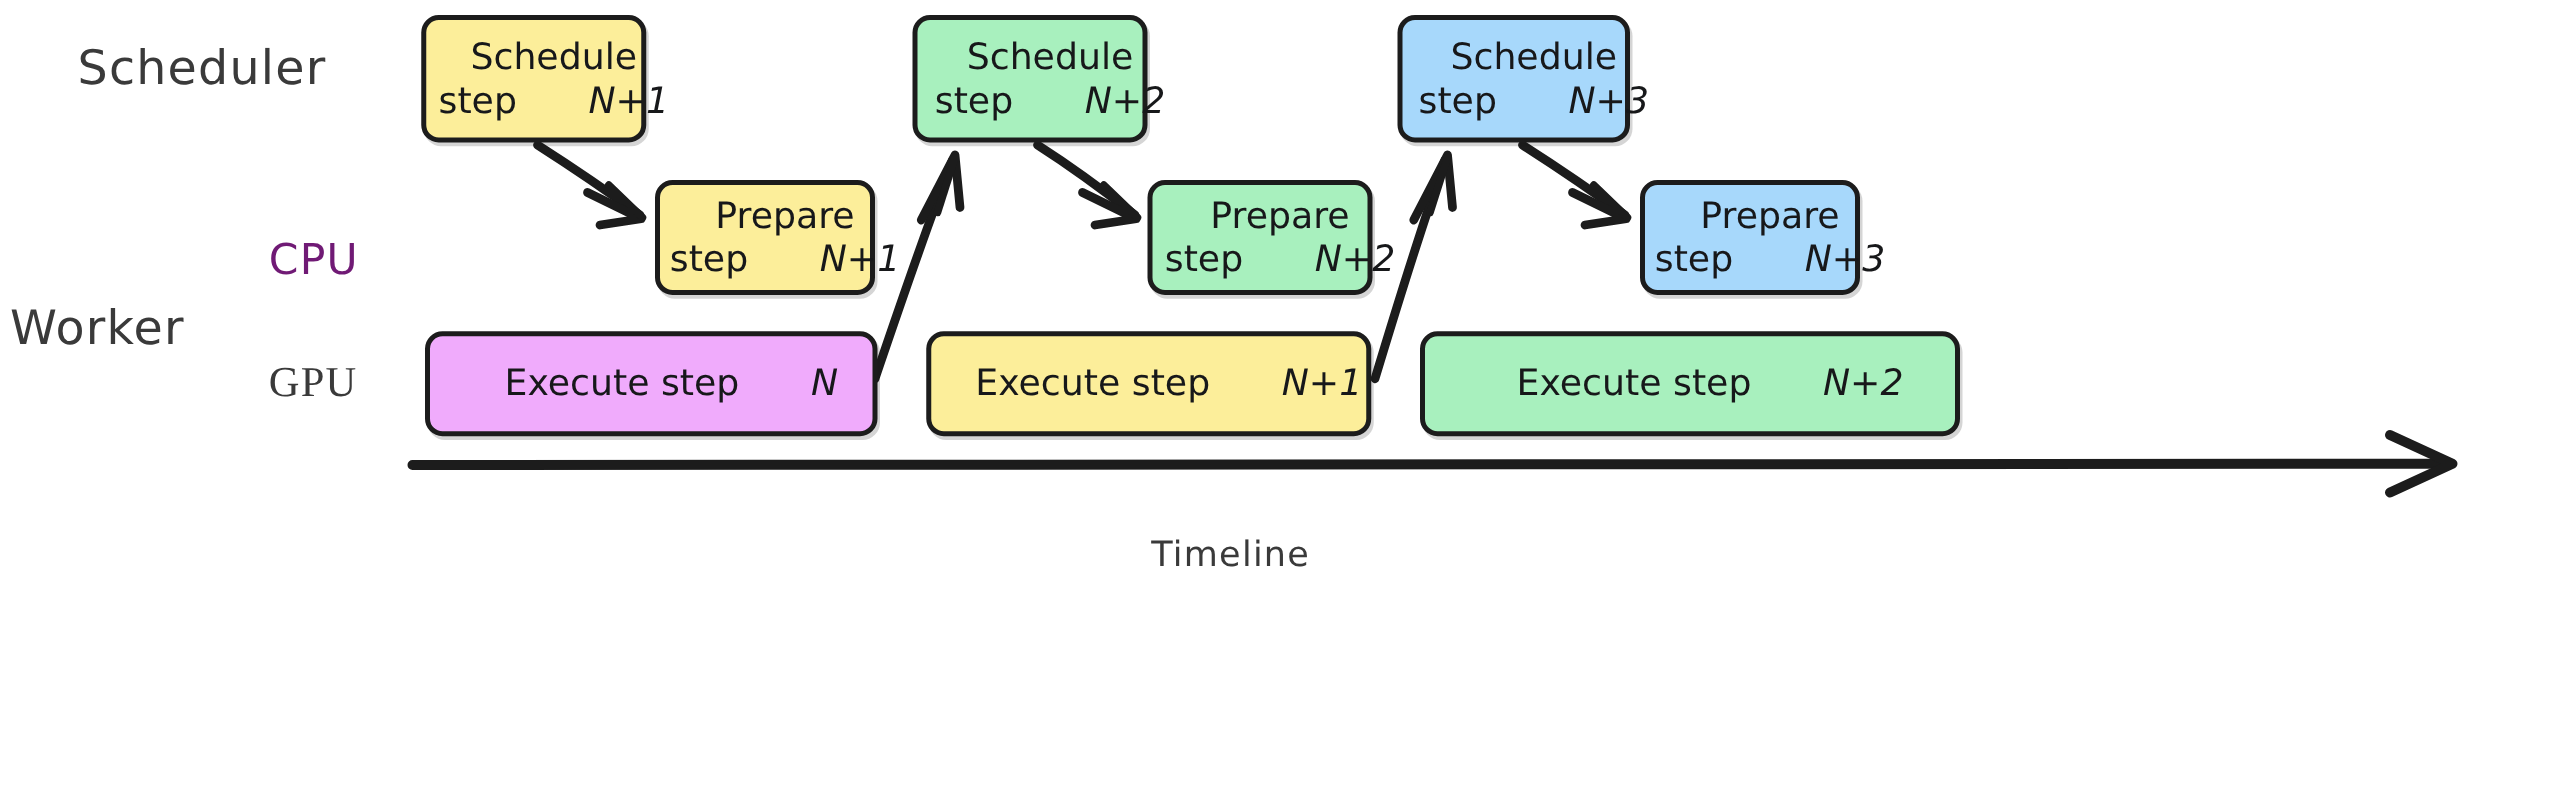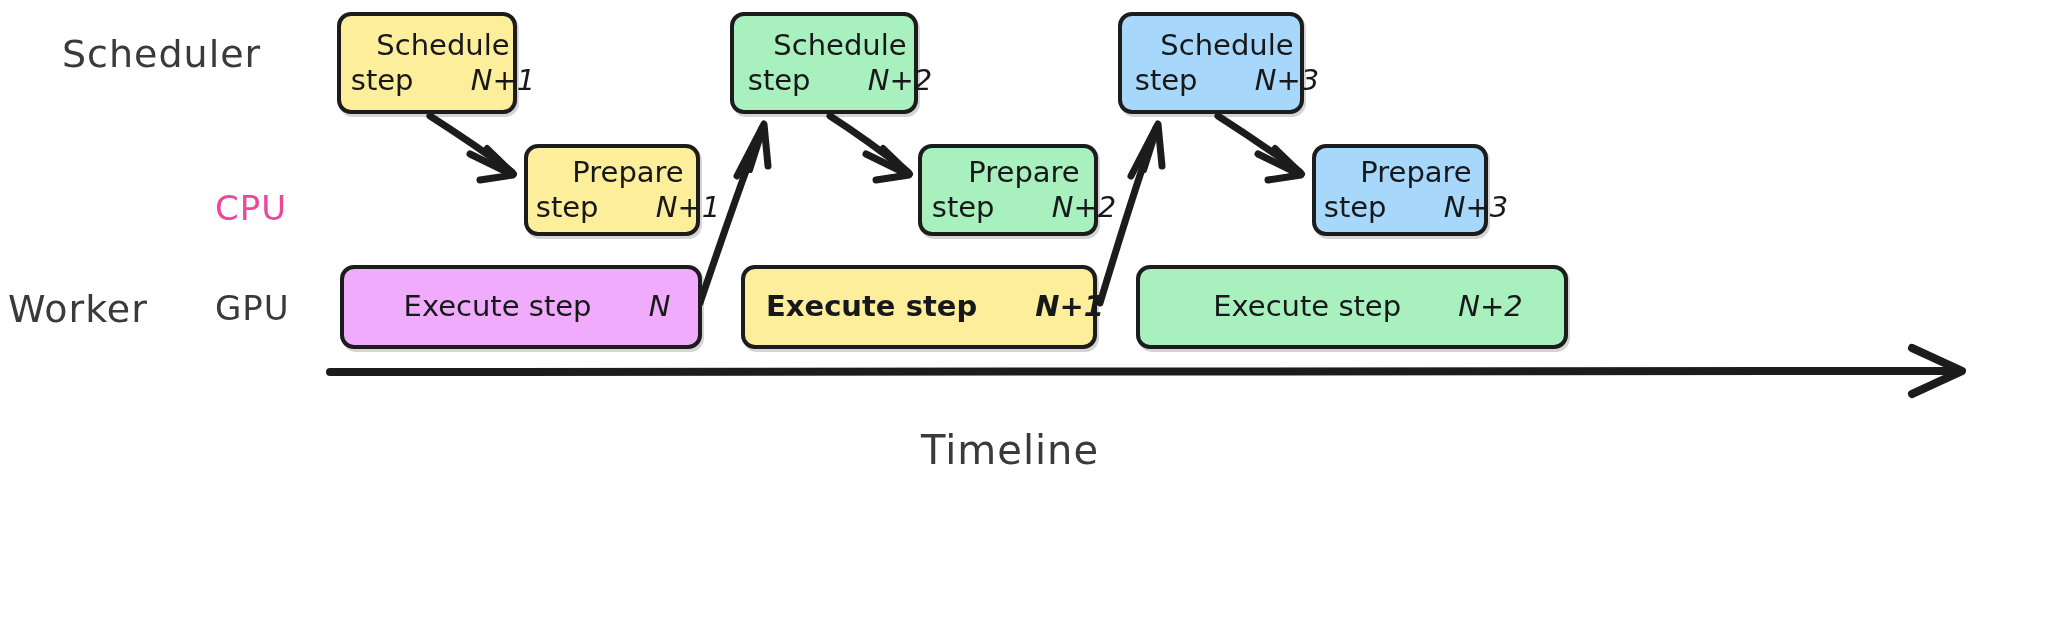--- a/index.html
+++ b/index.html
@@ -18,22 +18,22 @@
     font-family:"DejaVu Sans", sans-serif;
     font-weight:400;
     letter-spacing:1px;
     white-space:nowrap;
     user-select:none;
     text-align:right;
   }
   .lbl-scheduler{ left:62px; top:32px; font-size:38px; }
   .lbl-worker   { left:8px;  top:240px; font-size:38px; }
   .lbl-cpu      { left:215px; top:188px; font-size:34px; }
-  .lbl-gpu      { left:215px; top:288px; font-size:34px; }
-  .lbl-timeline { left:921px; top:427px; font-size:40px; }
+  .lbl-gpu      { left:215px; top:288px; font-size:34px;font-family:Liberation Serif, serif; }
+  .lbl-timeline { left:921px; top:427px; font-size:28px; }
 
   .node{
     position:absolute;
     box-sizing:border-box;
     border:4px solid #1c1c1c;
     border-radius:14px;
     display:flex;
     flex-direction:column;
     align-items:center;
     justify-content:center;
@@ -49,21 +49,21 @@
   .node .ln{display:block;white-space:nowrap;}
   .node .nvar{font-style:italic;margin-left:48px;}
 
   
   .n-sched1{ left:337px; top:12px;  width:180px; height:102px; }
   .n-prep1 { left:524px; top:144px; width:176px; height:92px;  }
   .n-exec0 { left:340px; top:265px; width:362px; height:84px;  }
 
   .n-sched2{ left:730px; top:12px;  width:188px; height:102px; }
   .n-prep2 { left:918px; top:144px; width:180px; height:92px;  }
-  .n-exec1 { left:741px; top:265px; width:356px; height:84px;font-weight:bold;  }
+  .n-exec1 { left:741px; top:265px; width:356px; height:84px;  }
 
   .n-sched3{ left:1118px;top:12px;  width:186px; height:102px; }
   .n-prep3 { left:1312px;top:144px; width:176px; height:92px;  }
   .n-exec2 { left:1136px;top:265px; width:432px; height:84px;  }
 </style>
 </head>
 <body>
 
 <div id="stage" style="background: rgb(255, 255, 255);">
 
@@ -102,22 +102,22 @@
       <path d="M 1275 148 L 1302 174" fill="none" stroke="#1c1c1c" stroke-width="6" stroke-linecap="round"></path>
     </g>
 
     <g>
       <path d="M 330 372 L 1955 371" fill="none" stroke="#1c1c1c" stroke-width="8" stroke-linecap="round"></path>
       <path d="M 1912 348 L 1962 371 L 1912 394" fill="none" stroke="#1c1c1c" stroke-width="8" stroke-linecap="round" stroke-linejoin="round"></path>
     </g>
   </svg>
 
   <div class="row-label lbl-scheduler" style="color: rgb(58, 58, 58);">Scheduler</div>
-  <div class="row-label lbl-worker" style="color: rgb(58, 58, 58); margin-top: 47px;">Worker</div>
-  <div class="row-label lbl-cpu" style="color: #ec4899;">CPU</div>
+  <div class="row-label lbl-worker" style="color: rgb(58, 58, 58);">Worker</div>
+  <div class="row-label lbl-cpu" style="color: #701a75;">CPU</div>
   <div class="row-label lbl-gpu" style="color: rgb(58, 58, 58);">GPU</div>
   <div class="row-label lbl-timeline" style="color: rgb(58, 58, 58);">Timeline</div>
 
   <div class="node n-sched1" style="background: rgb(252, 238, 154); border-color: rgb(28, 28, 28); color: rgb(23, 24, 26);">
     <span class="ln">Schedule</span>
     <span class="ln"><span>step </span><i class="nvar">N+1</i></span>
   </div>
 
   <div class="node n-sched2" style="background: rgb(168, 240, 190); border-color: rgb(28, 28, 28); color: rgb(23, 24, 26);">
     <span class="ln">Schedule</span>

